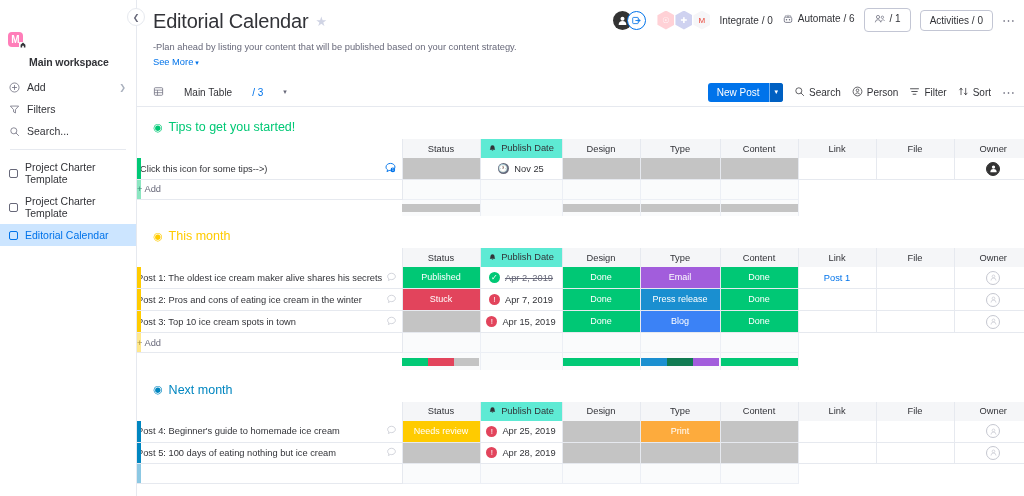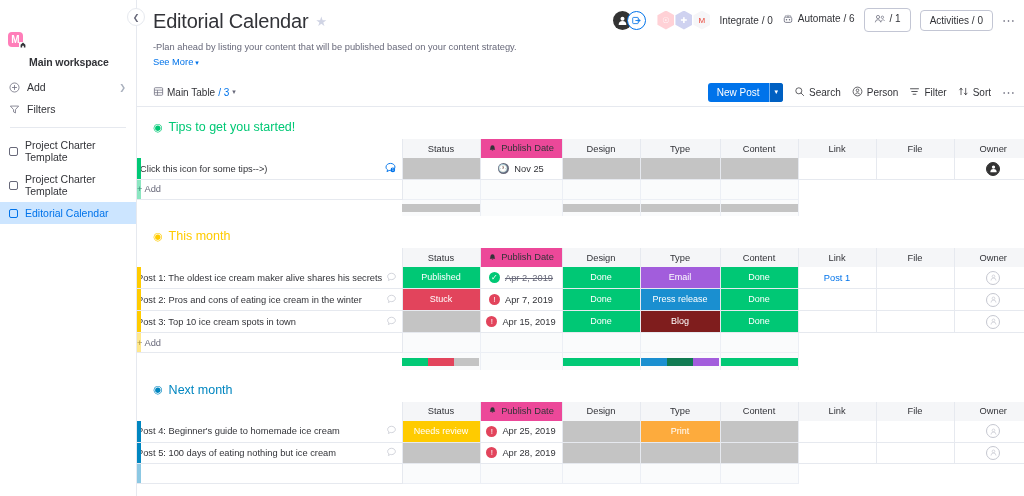--- a/index.html
+++ b/index.html
@@ -107,21 +107,21 @@
   .dots { font-size: 13px; color: #676879; cursor: pointer; letter-spacing: 1px; }
 
   
   .toolbar {
     margin-top: 11px; height: 29px;
     display: flex; align-items: center;
     padding: 0 8px 0 16px;
     border-bottom: 1px solid #e6e9ef;
     position: relative;
   }
-  .tb-left { display: flex; align-items: center; gap: 3px; font-size: 10px; }
+  .tb-left { display: flex; align-items: center; gap: 20px; font-size: 10px; }
   .tb-tablabel { color: #323338; }
   .tb-count { color: #0073ea; }
   .tb-chev { font-size: 7px; color: #676879; }
   .tb-right { margin-left: auto; display: flex; align-items: center; gap: 11px; }
   .newpost {
     display: flex; align-items: stretch; border-radius: 3px; overflow: hidden;
     background: #0073ea; cursor: pointer;
   }
   .newpost .np-main { padding: 4px 9px; color: #fff; font-size: 10px; }
   .newpost .np-div { width: 1px; background: rgba(255,255,255,.45); }
@@ -141,21 +141,21 @@
 
   table.grid { border-collapse: collapse; width: 874px; table-layout: fixed; margin-top: 2px; }
   table.grid td, table.grid th { padding: 0; }
 
   th.colhead {
     height: 19px; font-size: 9.3px; font-weight: 400; color: #323338;
     background: #f5f6f8; border-left: 1px solid #e6e9ef;
     text-align: center; vertical-align: middle;
   }
   th.colhead.plain { background: transparent; border-left: none; }
-  th.bellcol { background: #ec4899; }
+  th.bellcol { background: #5eead4; }
   .bellwrap { display: inline-flex; align-items: center; gap: 4px; }
 
   tr.item-row { height: 21px; }
   td.cell {
     height: 21px; border: 1px solid #e6e9ef; border-top: none; border-left: none;
     font-size: 9.3px; text-align: center; vertical-align: middle;
     background: #fff; color: #323338;
   }
   td.namecell {
     text-align: left; background: #fff; position: relative;
@@ -236,20 +236,29 @@
 
     <div class="side-item">
       <span class="si-ico">
         <svg width="11" height="11" viewBox="0 0 16 16">
             <path d="M2 3h12l-4.6 5.2V13L6.6 11.4V8.2z" fill="none" stroke="#676879" stroke-width="1.1" stroke-linejoin="round"></path>
           </svg>
       </span>
       <span>Filters</span>
     </div>
 
+    <div class="side-item">
+      <span class="si-ico">
+        <svg width="11" height="11" viewBox="0 0 16 16">
+            <circle cx="7" cy="7" r="4.4" fill="none" stroke="#676879" stroke-width="1.1"></circle>
+            <path d="M10.3 10.3L14 14" stroke="#676879" stroke-width="1.1" stroke-linecap="round"></path>
+          </svg>
+      </span>
+      <span>Search...</span>
+    </div>
 
     <div class="side-divider"></div>
 
     <div class="board-item">
       <span class="board-sq"></span>
       <span>Project Charter Template</span>
     </div>
     <div class="board-item">
       <span class="board-sq"></span>
       <span>Project Charter Template</span>
@@ -586,21 +595,21 @@
                   <span class="greyfill" style="background:#c4c4c4"></span>
                 </td>
                 <td class="cell datecell"><span class="dateinner">
                     <span class="dot-ico" style="background:#e2445c">!</span>
                     <span class="">Apr 15, 2019</span>
                   </span></td>
                 <td class="cell">
                   <span class="pill" style="background:#00c875">Done</span>
                 </td>
                 <td class="cell">
-                  <span class="pill" style="background:#7f1d1d">Blog</span>
+                  <span class="pill" style="background:#3b82f6">Blog</span>
                 </td>
                 <td class="cell">
                   <span class="pill" style="background:#00c875">Done</span>
                 </td>
                 <td class="cell"></td>
                 <td class="cell"></td>
                 <td class="cell"><span class="av-person">
                     <svg width="9" height="9" viewBox="0 0 16 16">
                       <circle cx="8" cy="6" r="2.4" fill="none" stroke="#c5c7d0" stroke-width="1.2"></circle>
                       <path d="M3.6 13.4a4.4 4.4 0 0 1 8.8 0" fill="none" stroke="#c5c7d0" stroke-width="1.2"></path>

